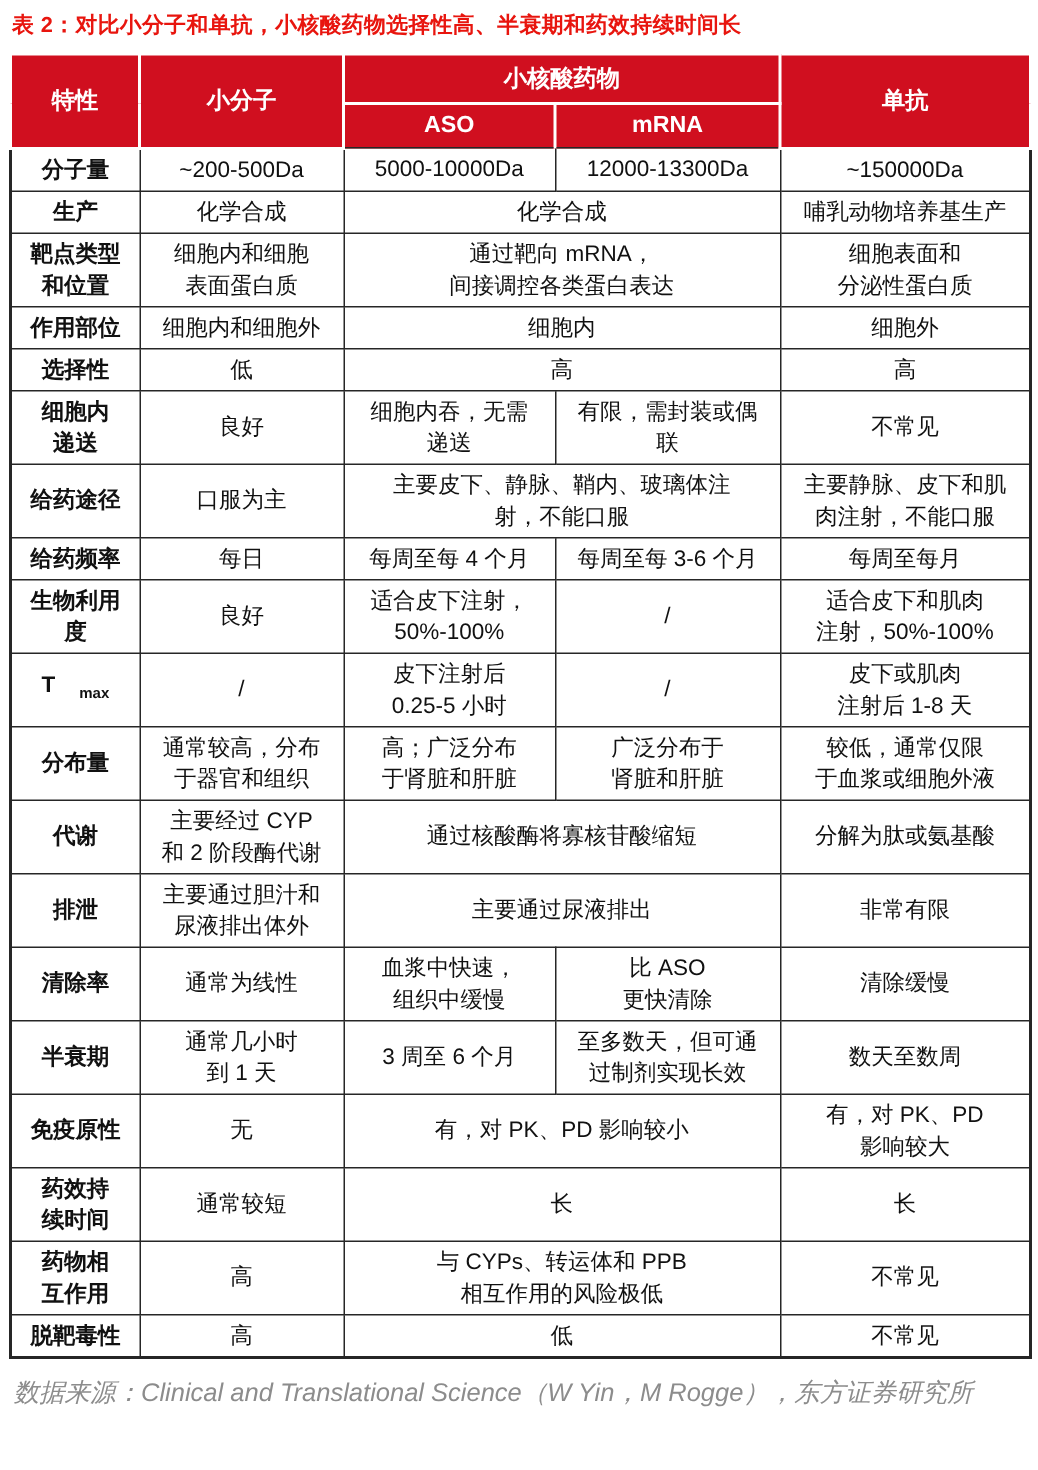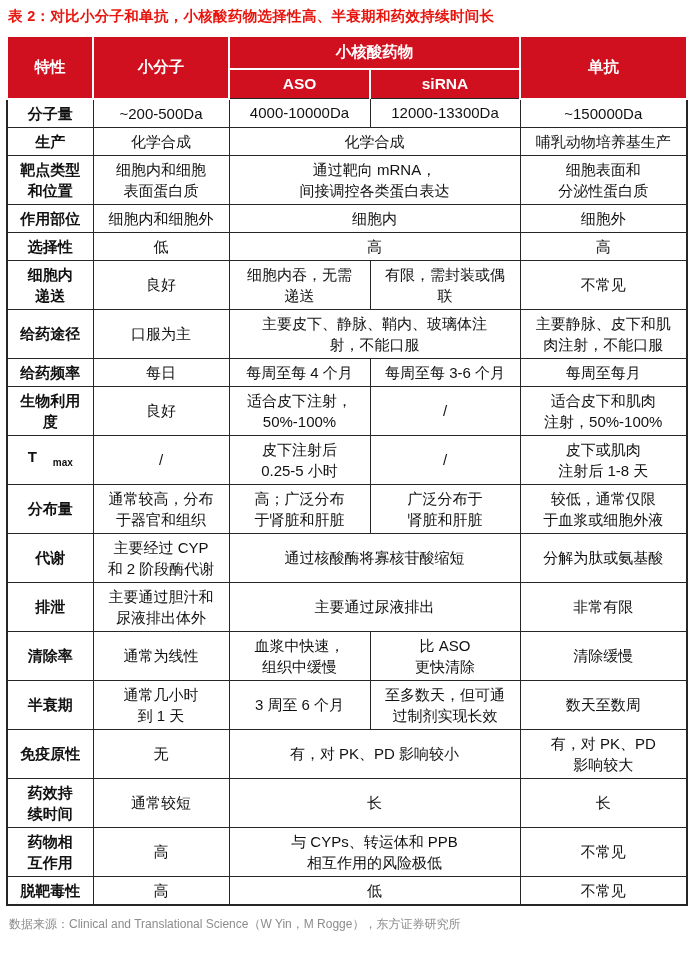--- a/index.html
+++ b/index.html
@@ -42,22 +42,23 @@
     text-align:center;
     vertical-align:middle;
     padding:3px 3px;
     white-space:pre-line;
   }
   td.lab{font-weight:bold;}
   td.lab sub{font-size:10px;font-weight:bold;padding-left:16px;}
   .footnotes{
     margin:9px 0 0 3px;
     color:var(--footer-text);
-    font-size:12px;
+    font-size:17px;
     line-height:1.6;
+    font-style:italic;
   }
   .footnotes div{margin:0;}
 </style>
 </head>
 <body>
 
 <div class="page">
 
   <div class="title">表 2：对比小分子和单抗，小核酸药物选择性高、半衰期和药效持续时间长</div>
 
@@ -71,28 +72,28 @@
     </colgroup>
     <thead>
       <tr>
         <th rowspan="2">特性</th>
         <th rowspan="2">小分子</th>
         <th colspan="2">小核酸药物</th>
         <th rowspan="2">单抗</th>
       </tr>
       <tr>
         <th>ASO</th>
-        <th>siRNA</th>
+        <th>mRNA</th>
       </tr>
     </thead>
     <tbody>
       <tr>
         <td class="lab">分子量</td>
         <td>~200-500Da</td>
-        <td>4000-10000Da</td>
+        <td>5000-10000Da</td>
         <td>12000-13300Da</td>
         <td>~150000Da</td>
       </tr>
       <tr>
         <td class="lab">生产</td>
         <td>化学合成</td>
         <td colspan="2">化学合成</td>
         <td>哺乳动物培养基生产</td>
       </tr>
       <tr>

